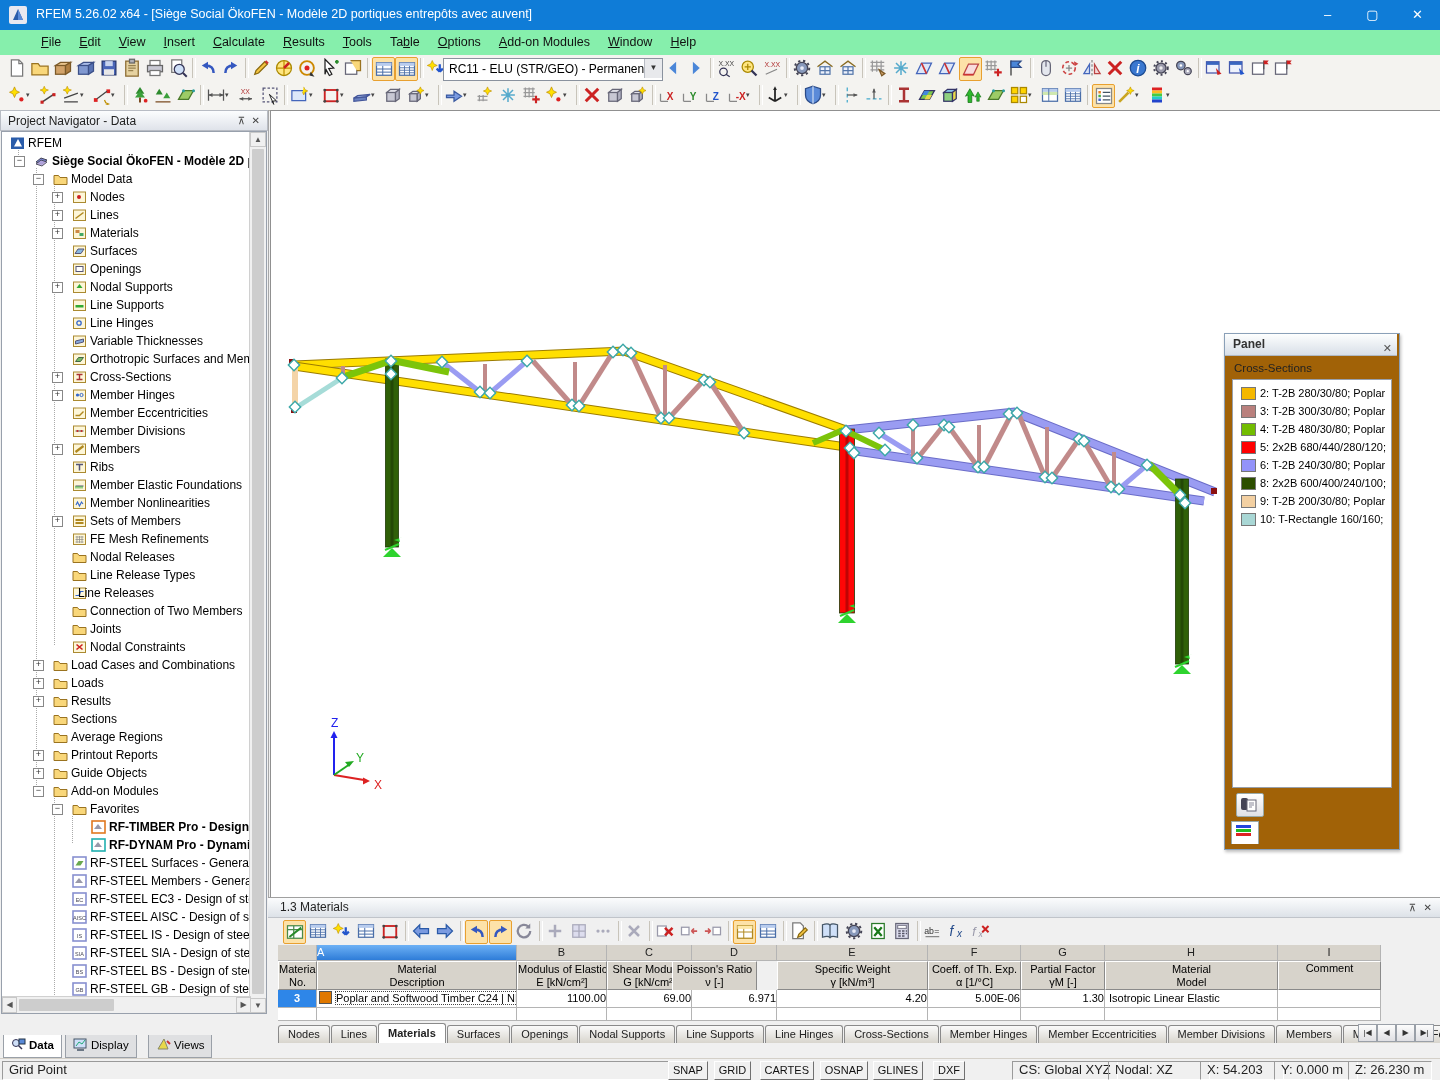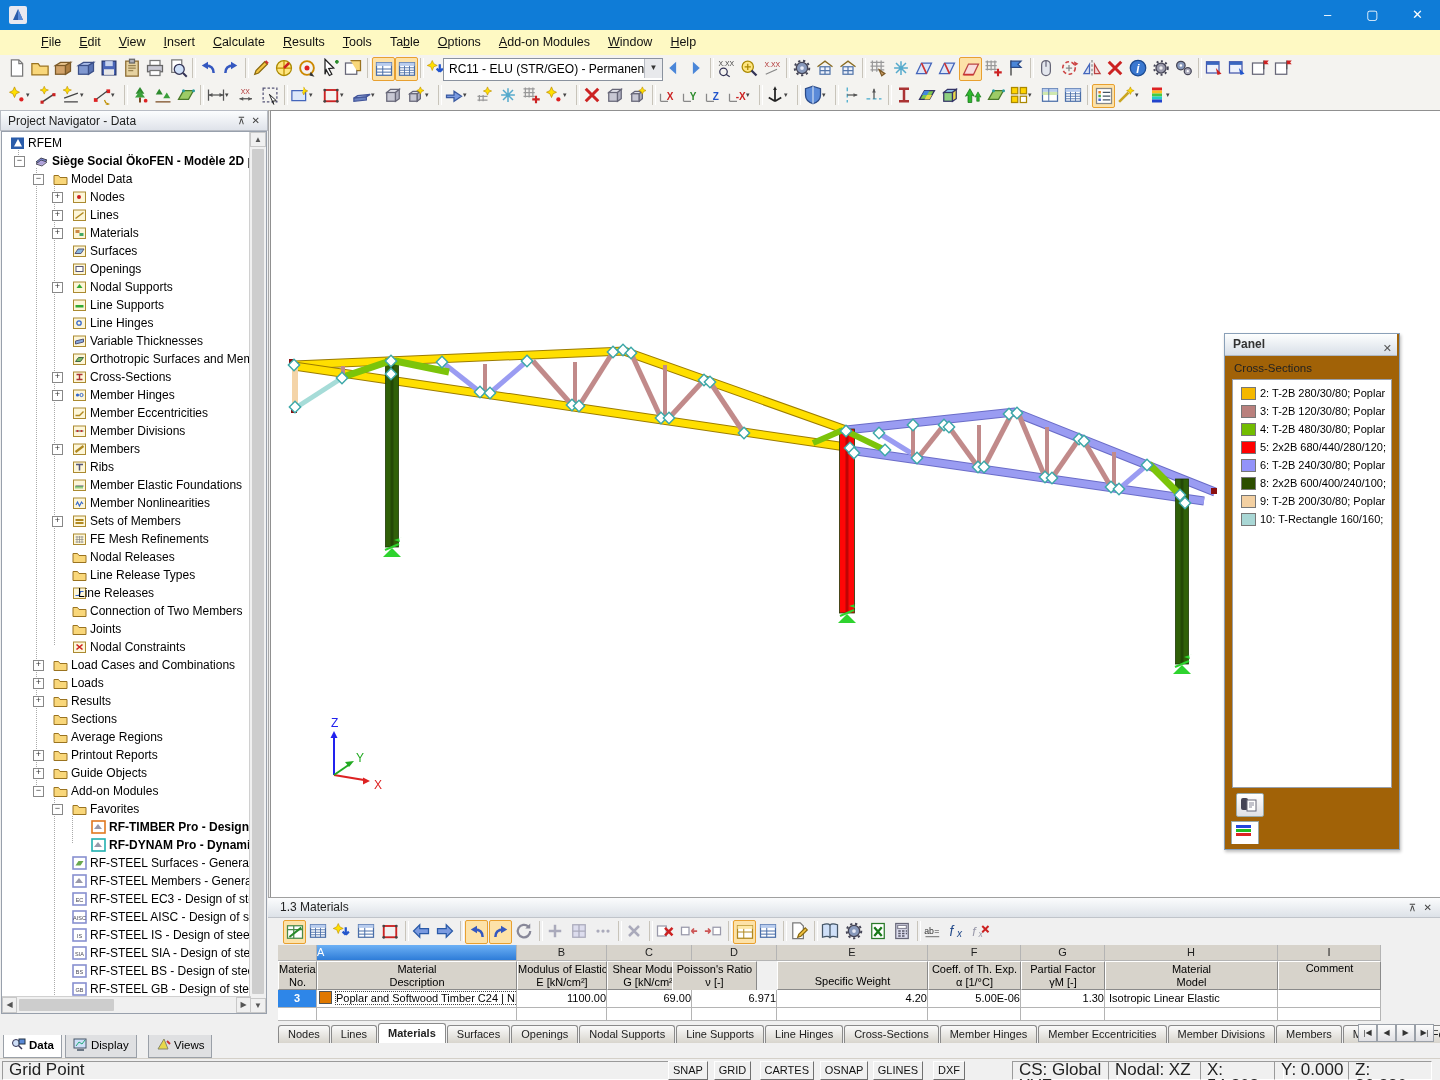--- a/index.html
+++ b/index.html
@@ -1,21 +1,21 @@
 <!DOCTYPE html>
 <html><head>
 <meta charset="utf-8">
 <style>
 html,body{margin:0;padding:0}
 body{width:1440px;height:1080px;position:relative;font-family:"Liberation Sans","DejaVu Sans",sans-serif;background:#f0f0f0;overflow:hidden;font-size:12px}
 .abs{position:absolute}
 #titlebar{left:0;top:0;width:1440px;height:30px;background:#0f7cd7;color:#fff}
 #titlebar .tt{position:absolute;left:36px;top:7px;font-size:12.5px;white-space:nowrap}
 .winbtn{position:absolute;top:0;width:45px;height:30px;color:#fff;text-align:center;line-height:30px;font-size:13px}
-#menubar{left:0;top:30px;width:1440px;height:25px;background:#fef9c3;border-bottom:7px solid #a21caf}
+#menubar{left:0;top:30px;width:1440px;height:25px;background:#86efac;border-bottom:7px solid #a21caf}
 .menuitem{display:inline-block;padding:0 9px;line-height:25px;color:#111;font-size:12.5px}
 .menuitem u{text-decoration:underline}
 #appicon{left:6px;top:33px;width:24px;height:19px}
 #mdibtns{right:4px;top:33px;color:#777;font-size:11px;letter-spacing:6px}
 .tbar{left:0;width:1440px;background:#f4f3f0}
 #tbar1{top:55px;height:27px;border-bottom:1px solid #e2ded6}
 #tbar2{top:82px;height:28px;border-bottom:1px solid #b8b4ac}
 .ticn{position:absolute;width:21px;height:22px;top:2px}
 .ticn svg{width:20px;height:20px;margin:1px 0 0 1px}
 .ticn.on{background:#fde2a8;border:1px solid #e8a030;border-radius:2px}
@@ -65,32 +65,33 @@
 .gnum{text-align:right;background:#fff}
 .gsel{background:#2e86e8;color:#fff;text-align:center;font-weight:bold}
 
 #tbltabs{position:absolute;left:10px;top:125px;height:20px;white-space:nowrap}
 .btab{display:inline-block;height:17px;line-height:17px;padding:0 9px;border:1px solid #8a8a8a;border-bottom:none;border-radius:3px 3px 0 0;background:linear-gradient(#fafafa,#d8d5cd);font-size:11px;margin-right:1px;vertical-align:bottom;color:#222}
 .btab.active{background:#fff;height:19px;line-height:19px;font-weight:bold}
 #tblnav{position:absolute;right:6px;top:126px}
 #tblnav span{display:inline-block;width:17px;height:16px;border:1px solid #9aa0a8;background:linear-gradient(#fcfcfc,#e0e0e4);text-align:center;line-height:15px;font-size:8px;color:#333}
 
 #statusbar{left:0;top:1058px;width:1440px;height:22px;background:#f0f0f0;border-top:1px solid #d4d0c8}
-.stcell{position:absolute;top:2px;height:17px;border:1px solid;border-color:#9a9a9a #fff #fff #9a9a9a;font-size:17px;line-height:16px;padding:0 6px;color:#222}
+.stcell{position:absolute;top:2px;height:17px;border:1px solid;border-color:#9a9a9a #fff #fff #9a9a9a;font-size:13px;line-height:16px;padding:0 6px;color:#222}
 .sttog{position:absolute;top:2px;height:17px;border:1px solid;border-color:#fff #707070 #707070 #fff;background:#f0f0f0;font-size:11px;line-height:16px;padding:0 4px;color:#111}
 </style>
 </head>
 <body>
 
 <div id="titlebar" class="abs">
   <svg class="abs" style="left:9px;top:6px" width="18" height="18">
       <rect width="18" height="18" rx="2" fill="#e8e8f0"></rect>
       <path d="M4 14L9 3l5 11z" fill="#2a5caa"></path>
       <path d="M9 3l5 11H9z" fill="#5a8ad8"></path>
     </svg>
+  <span class="tt">RFEM 5.26.02 x64 - [Siège Social ÖkoFEN - Modèle 2D portiques entrepôts avec auvent]</span>
   <div class="winbtn" style="right:90px">–</div>
   <div class="winbtn" style="right:45px">▢</div>
   <div class="winbtn" style="right:0">✕</div>
 </div>
 
 <div id="menubar" class="abs">
   <svg class="abs" id="appicon" width="24" height="19">
       <rect x="1" y="1" width="21" height="17" rx="2" fill="#2a5caa"></rect>
       <path d="M5 15L11 4l6 11z" fill="#fff"></path>
     </svg>
@@ -942,21 +943,21 @@
 <div id="panel" class="abs">
   <div id="panelhdr"><span>Panel</span><span id="paneltitlebar-x">✕</span></div>
   <div id="panelsec">Cross-Sections</div>
   <div id="legendbox">
       <div class="legrow" style="top: 4px;">
         <span class="legsw" style="background:#f5b800"></span>
         <span class="legtx">2: T-2B 280/30/80; Poplar</span>
       </div>
       <div class="legrow" style="top: 22px;">
         <span class="legsw" style="background:#b9807d"></span>
-        <span class="legtx">3: T-2B 120/30/80; Poplar</span>
+        <span class="legtx">3: T-2B 300/30/80; Poplar</span>
       </div>
       <div class="legrow" style="top: 40px;">
         <span class="legsw" style="background:#72bc00"></span>
         <span class="legtx">4: T-2B 480/30/80; Poplar</span>
       </div>
       <div class="legrow" style="top: 58px;">
         <span class="legsw" style="background:#ff0000"></span>
         <span class="legtx">5: 2x2B 680/440/280/120;</span>
       </div>
       <div class="legrow" style="top: 76px;">
@@ -1146,21 +1147,21 @@
       </div>
       <div class="gc ghead" style="left: 329px; top: 16px; width: 85px; height: 29px; line-height: 28px;">
         <div style="line-height:14px;margin-top:0">Shear Modulus</div>
         <div style="line-height:13px">G [kN/cm²]</div>
       </div>
       <div class="gc ghead" style="left: 394px; top: 16px; width: 85px; height: 32px; line-height: 28px;">
         <div style="line-height:14px;margin-top:0">Poisson's Ratio</div>
         <div style="line-height:13px">ν [-]</div>
       </div>
       <div class="gc ghead" style="left: 499px; top: 16px; width: 151px; height: 29px; line-height: 28px;">
-        <div style="line-height:14px;margin-top:12px">Specific Weight</div>
+        <div style="line-height:14px;margin-top:0">Specific Weight</div>
         <div style="line-height:13px">γ [kN/m³]</div>
       </div>
       <div class="gc ghead" style="left: 650px; top: 16px; width: 93px; height: 29px; line-height: 28px;">
         <div style="line-height:14px;margin-top:0">Coeff. of Th. Exp.</div>
         <div style="line-height:13px">α [1/°C]</div>
       </div>
       <div class="gc ghead" style="left: 743px; top: 16px; width: 84px; height: 29px; line-height: 28px;">
         <div style="line-height:14px;margin-top:0">Partial Factor</div>
         <div style="line-height:13px">γM [-]</div>
       </div>

